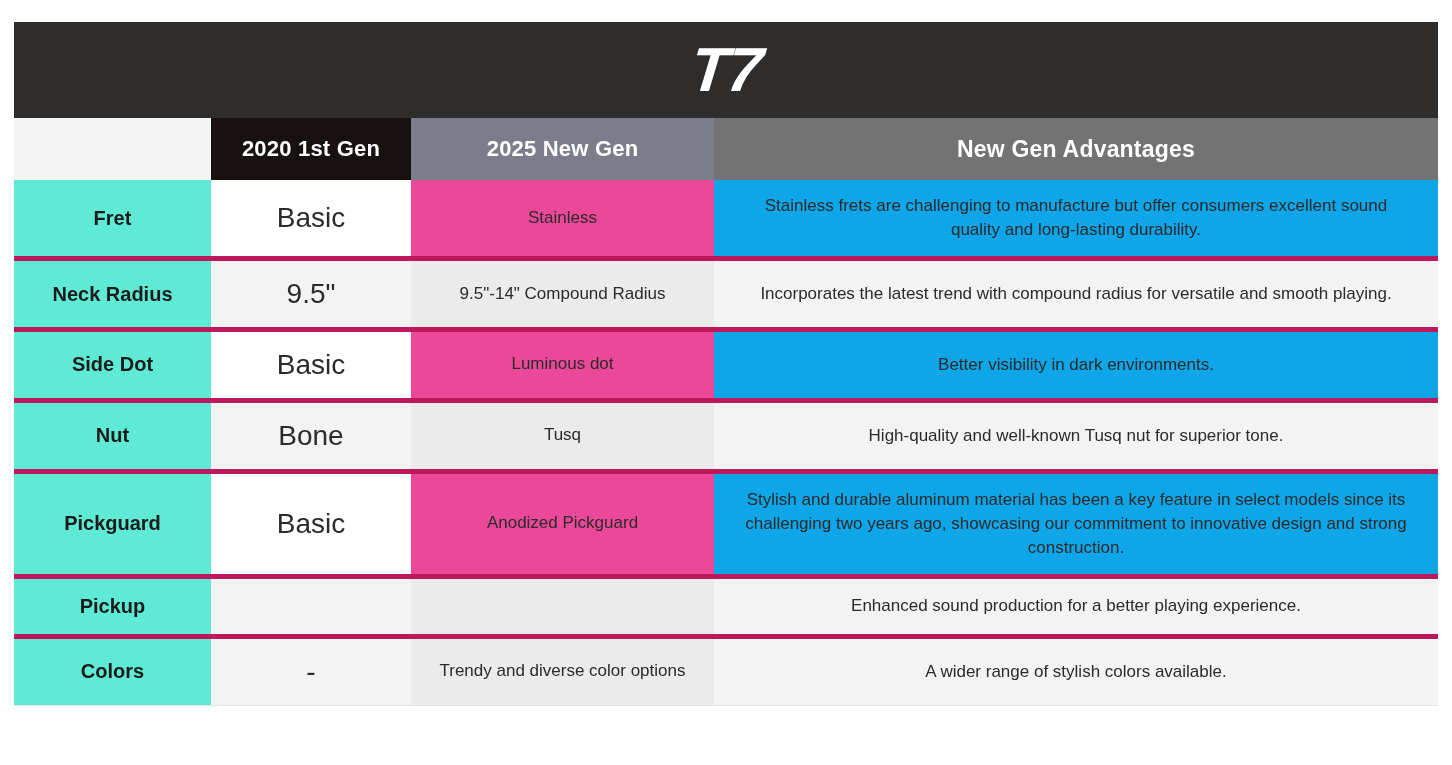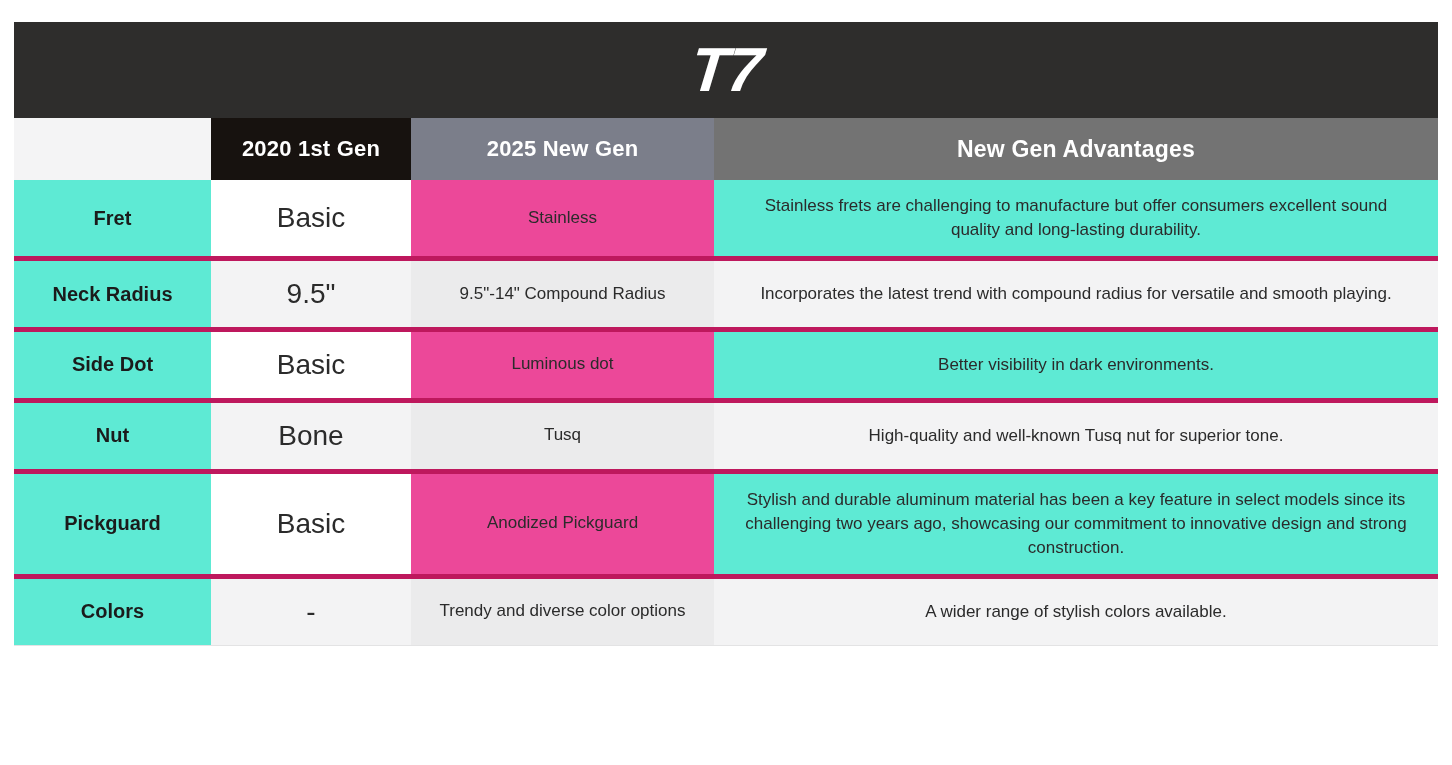--- a/index.html
+++ b/index.html
@@ -105,21 +105,21 @@
     font-size: 17px;
     line-height: 1.42;
     padding: 14px 26px;
   }
   tbody tr.band-a td { background: #ffffff; }
   tbody tr.band-b td { background: #f3f3f4; }
   tbody tr.band-a td.feature,
   tbody tr.band-b td.feature { background: #5eead4; }
   tbody tr.band-a td.val-new { background: #ec4899; }
   tbody tr.band-b td.val-new { background: #ebebec; }
-  tbody tr.band-a td.adv { background: #5eead4; }
+  tbody tr.band-a td.adv { background: #0ea5e9; }
   tbody tr.band-b td.adv { background: #f3f3f4; }
   tbody tr.band-a td.val-old { background: #ffffff; }
   tbody tr.band-b td.val-old { background: #f3f3f4; }
 
   tbody tr + tr td { border-top: 5px solid #be185d; }
   .bottom-rule { height: 1px; background: #e3e3e4; width: 1424px; }
 </style>
 </head>
 <body>
 
@@ -170,20 +170,26 @@
           <td class="val-new">Tusq</td>
           <td class="adv">High-quality and well-known Tusq nut for superior tone.</td>
         </tr>
         <tr class="band-a">
           <td class="feature">Pickguard</td>
           <td class="val-old">Basic</td>
           <td class="val-new">Anodized Pickguard</td>
           <td class="adv">Stylish and durable aluminum material has been a key feature in select models since its challenging two years ago, showcasing our commitment to innovative design and strong construction.</td>
         </tr>
         <tr class="band-b">
+          <td class="feature">Pickup</td>
+          <td class="val-old"></td>
+          <td class="val-new"></td>
+          <td class="adv">Enhanced sound production for a better playing experience.</td>
+        </tr>
+        <tr class="band-b">
           <td class="feature">Colors</td>
           <td class="val-old">-</td>
           <td class="val-new">Trendy and diverse color options</td>
           <td class="adv">A wider range of stylish colors available.</td>
         </tr>
       </tbody>
     </table>
     <div class="bottom-rule"></div>
   </div>
 </div>

